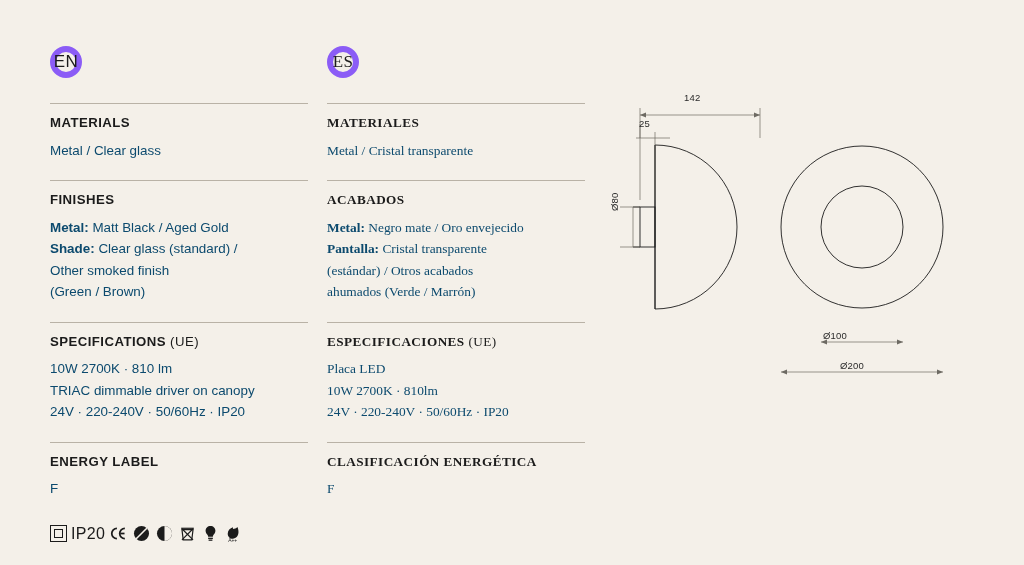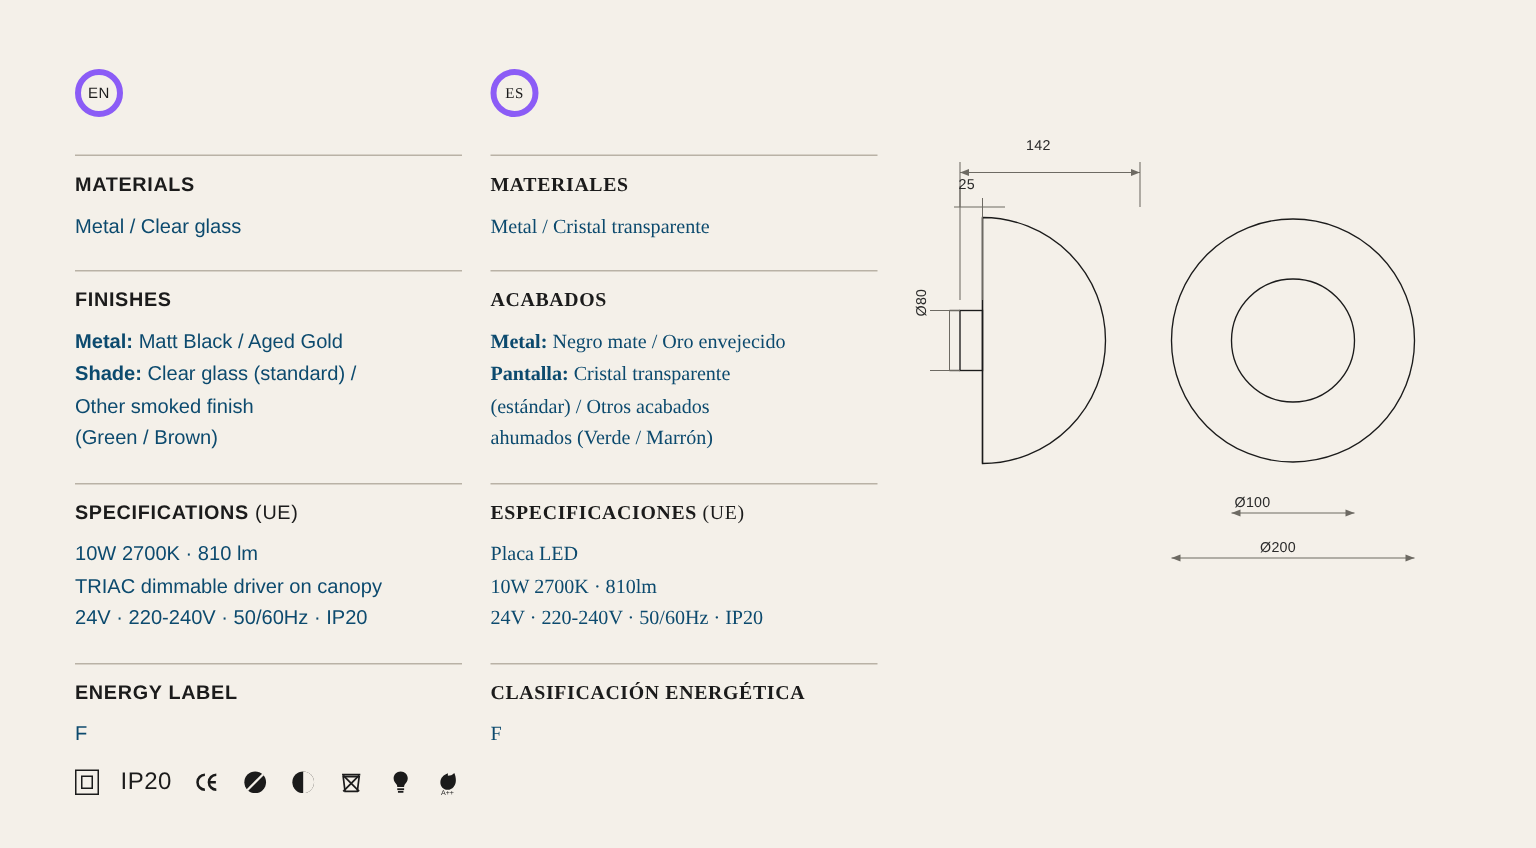--- a/index.html
+++ b/index.html
@@ -26,26 +26,26 @@
     position: absolute;
     top: 46px;
     width: 258px;
   }
   .col-en { left: 50px; }
   .col-es { left: 327px; font-family: Liberation Serif, serif; }
 
   .lang-badge {
     width: 32px;
     height: 32px;
-    border: 4px solid #8b5cf6;
+    border: 6px solid #8b5cf6;
     border-radius: 50%;
     display: flex;
     align-items: center;
     justify-content: center;
-    font-size: 10px;
+    font-size: 17px;
     letter-spacing: 0.4px;
     color: #1b1b1b;
     box-sizing: border-box;
   }
 
   .section {
     padding-top: 11px;
     border-top: 1px solid #b9b2a6;
     margin-top: 19px;
   }
@@ -69,22 +69,22 @@
     color: #0c4a6e;
   }
   .line b {
     font-weight: bold;
   }
 
   
   .icon-row {
     display: flex;
     align-items: center;
-    gap: 14px;
-    margin-top: 9px;
+    gap: 4px;
+    margin-top: 21px;
     height: 26px;
   }
   .ip-box {
     width: 17px;
     height: 17px;
     border: 1.2px solid #1b1b1b;
     position: relative;
     box-sizing: border-box;
   }
   .ip-box::after {

